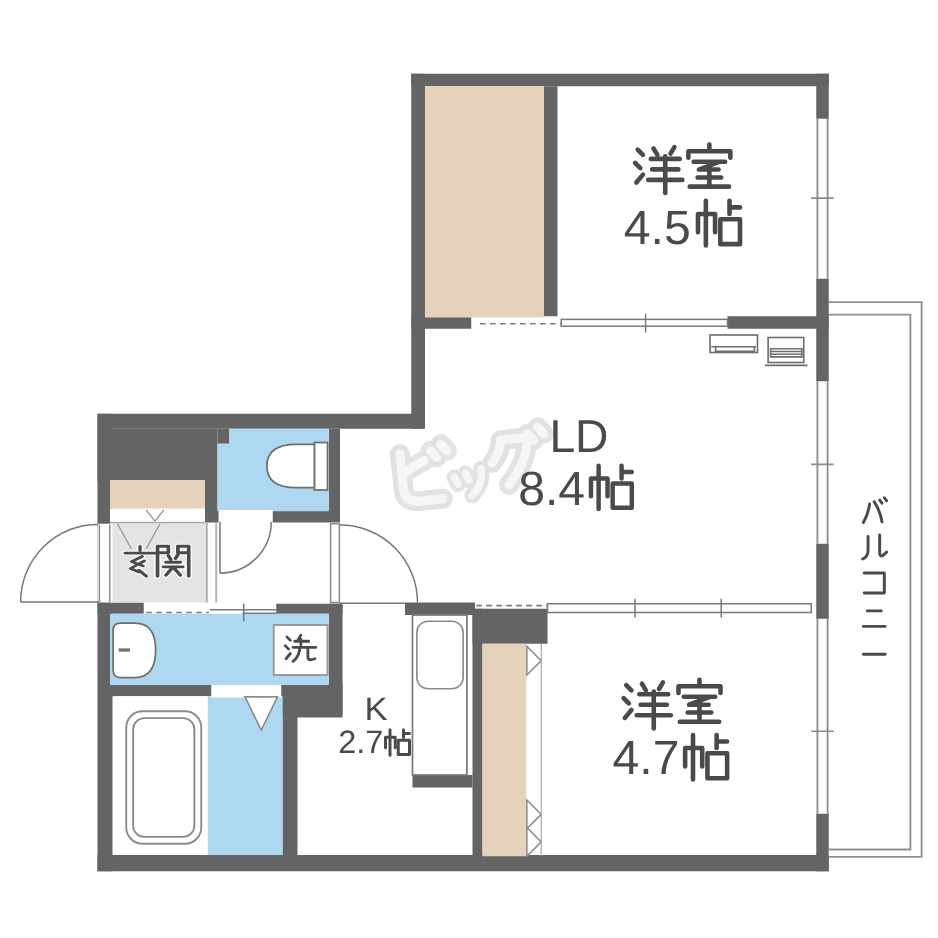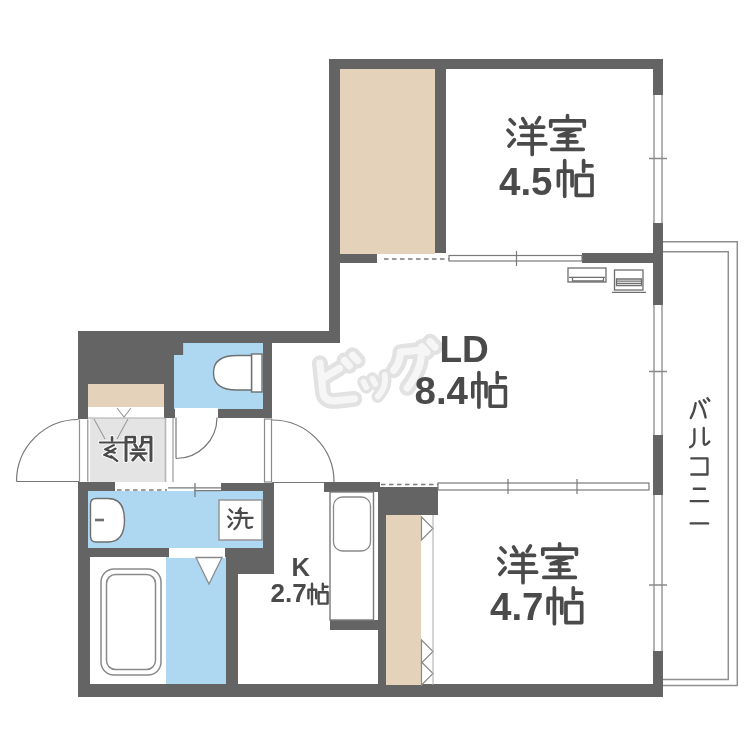--- a/index.html
+++ b/index.html
@@ -1,16 +1,16 @@
 <!DOCTYPE html>
 <html><head>
 <meta charset="utf-8">
 <style>
   html,body{margin:0;padding:0;background:#ffffff;}
-  .page{width:636px;height:750px;position:relative;font-family:"Liberation Sans", sans-serif;font-weight:bold;}
+  .page{width:636px;height:750px;position:relative;font-family:"Liberation Sans", sans-serif;}
   svg{display:block;}
 </style>
 </head>
 <body>
 <div class="page">
 <svg width="750" height="750" viewBox="0 0 750 750">
 <defs>
 
 <g id="gj-you">
   <path d="M5,5 L9,9 M3,15 L7,19 M9,24 L4,30"></path>

